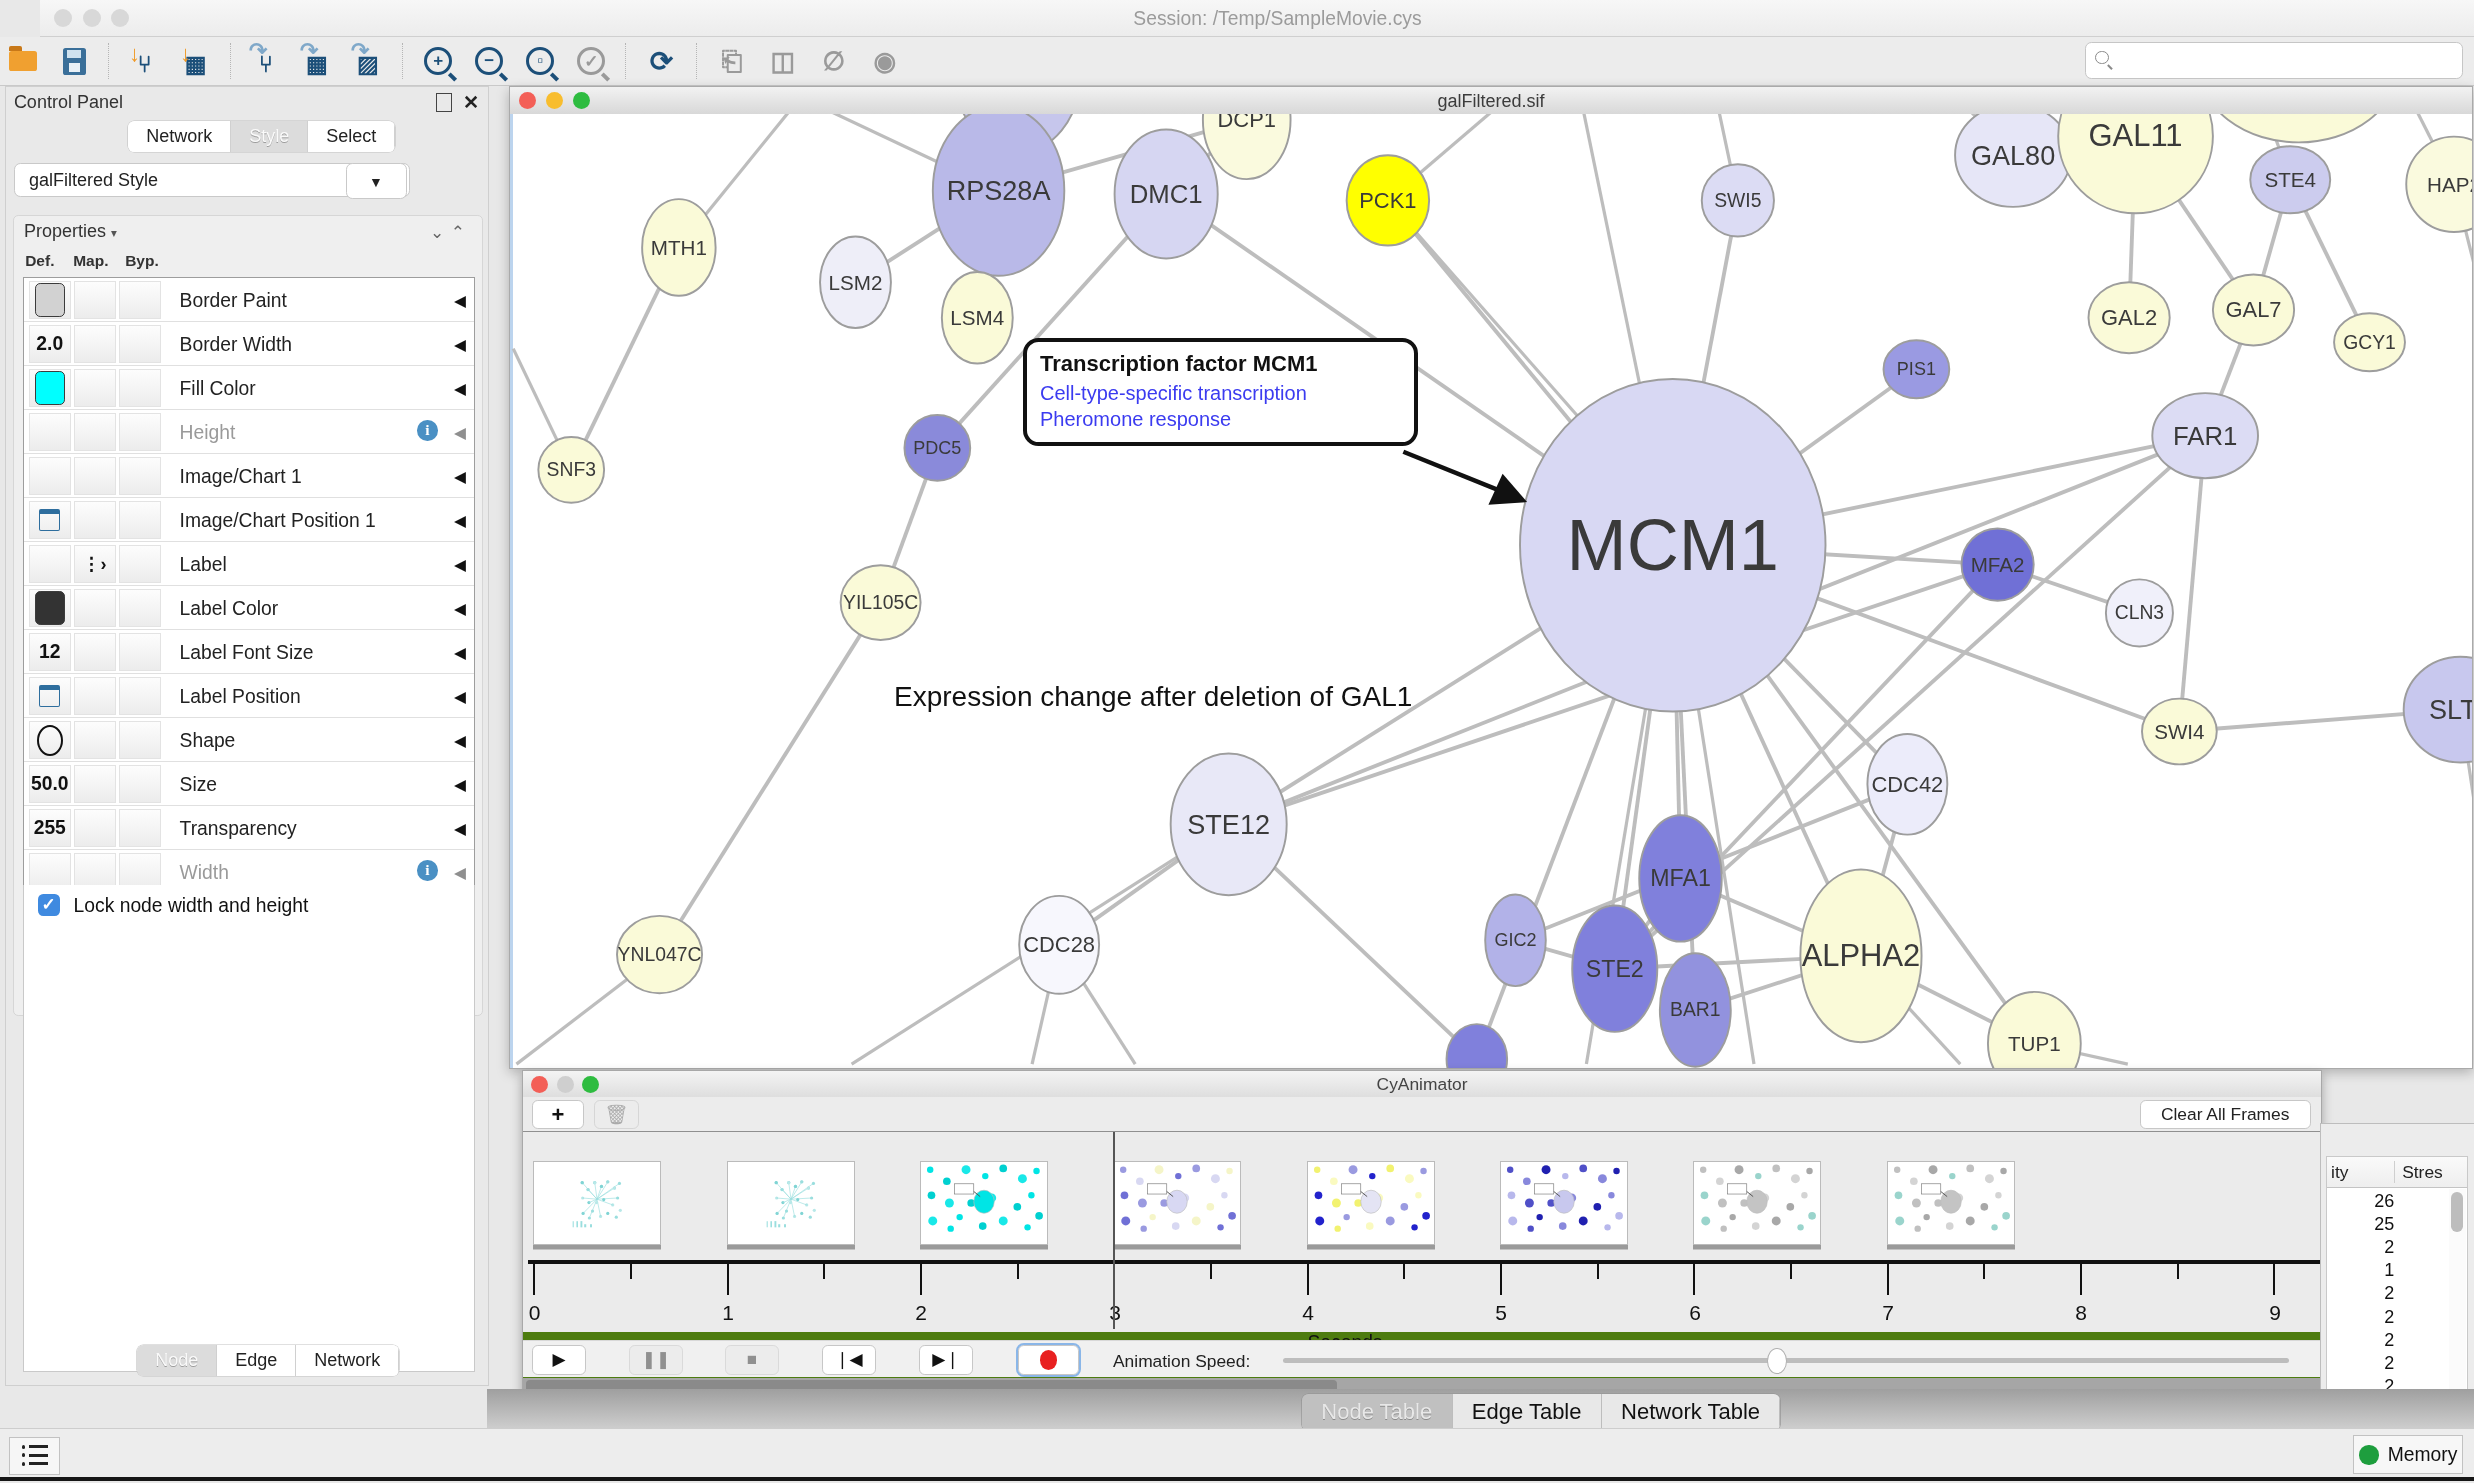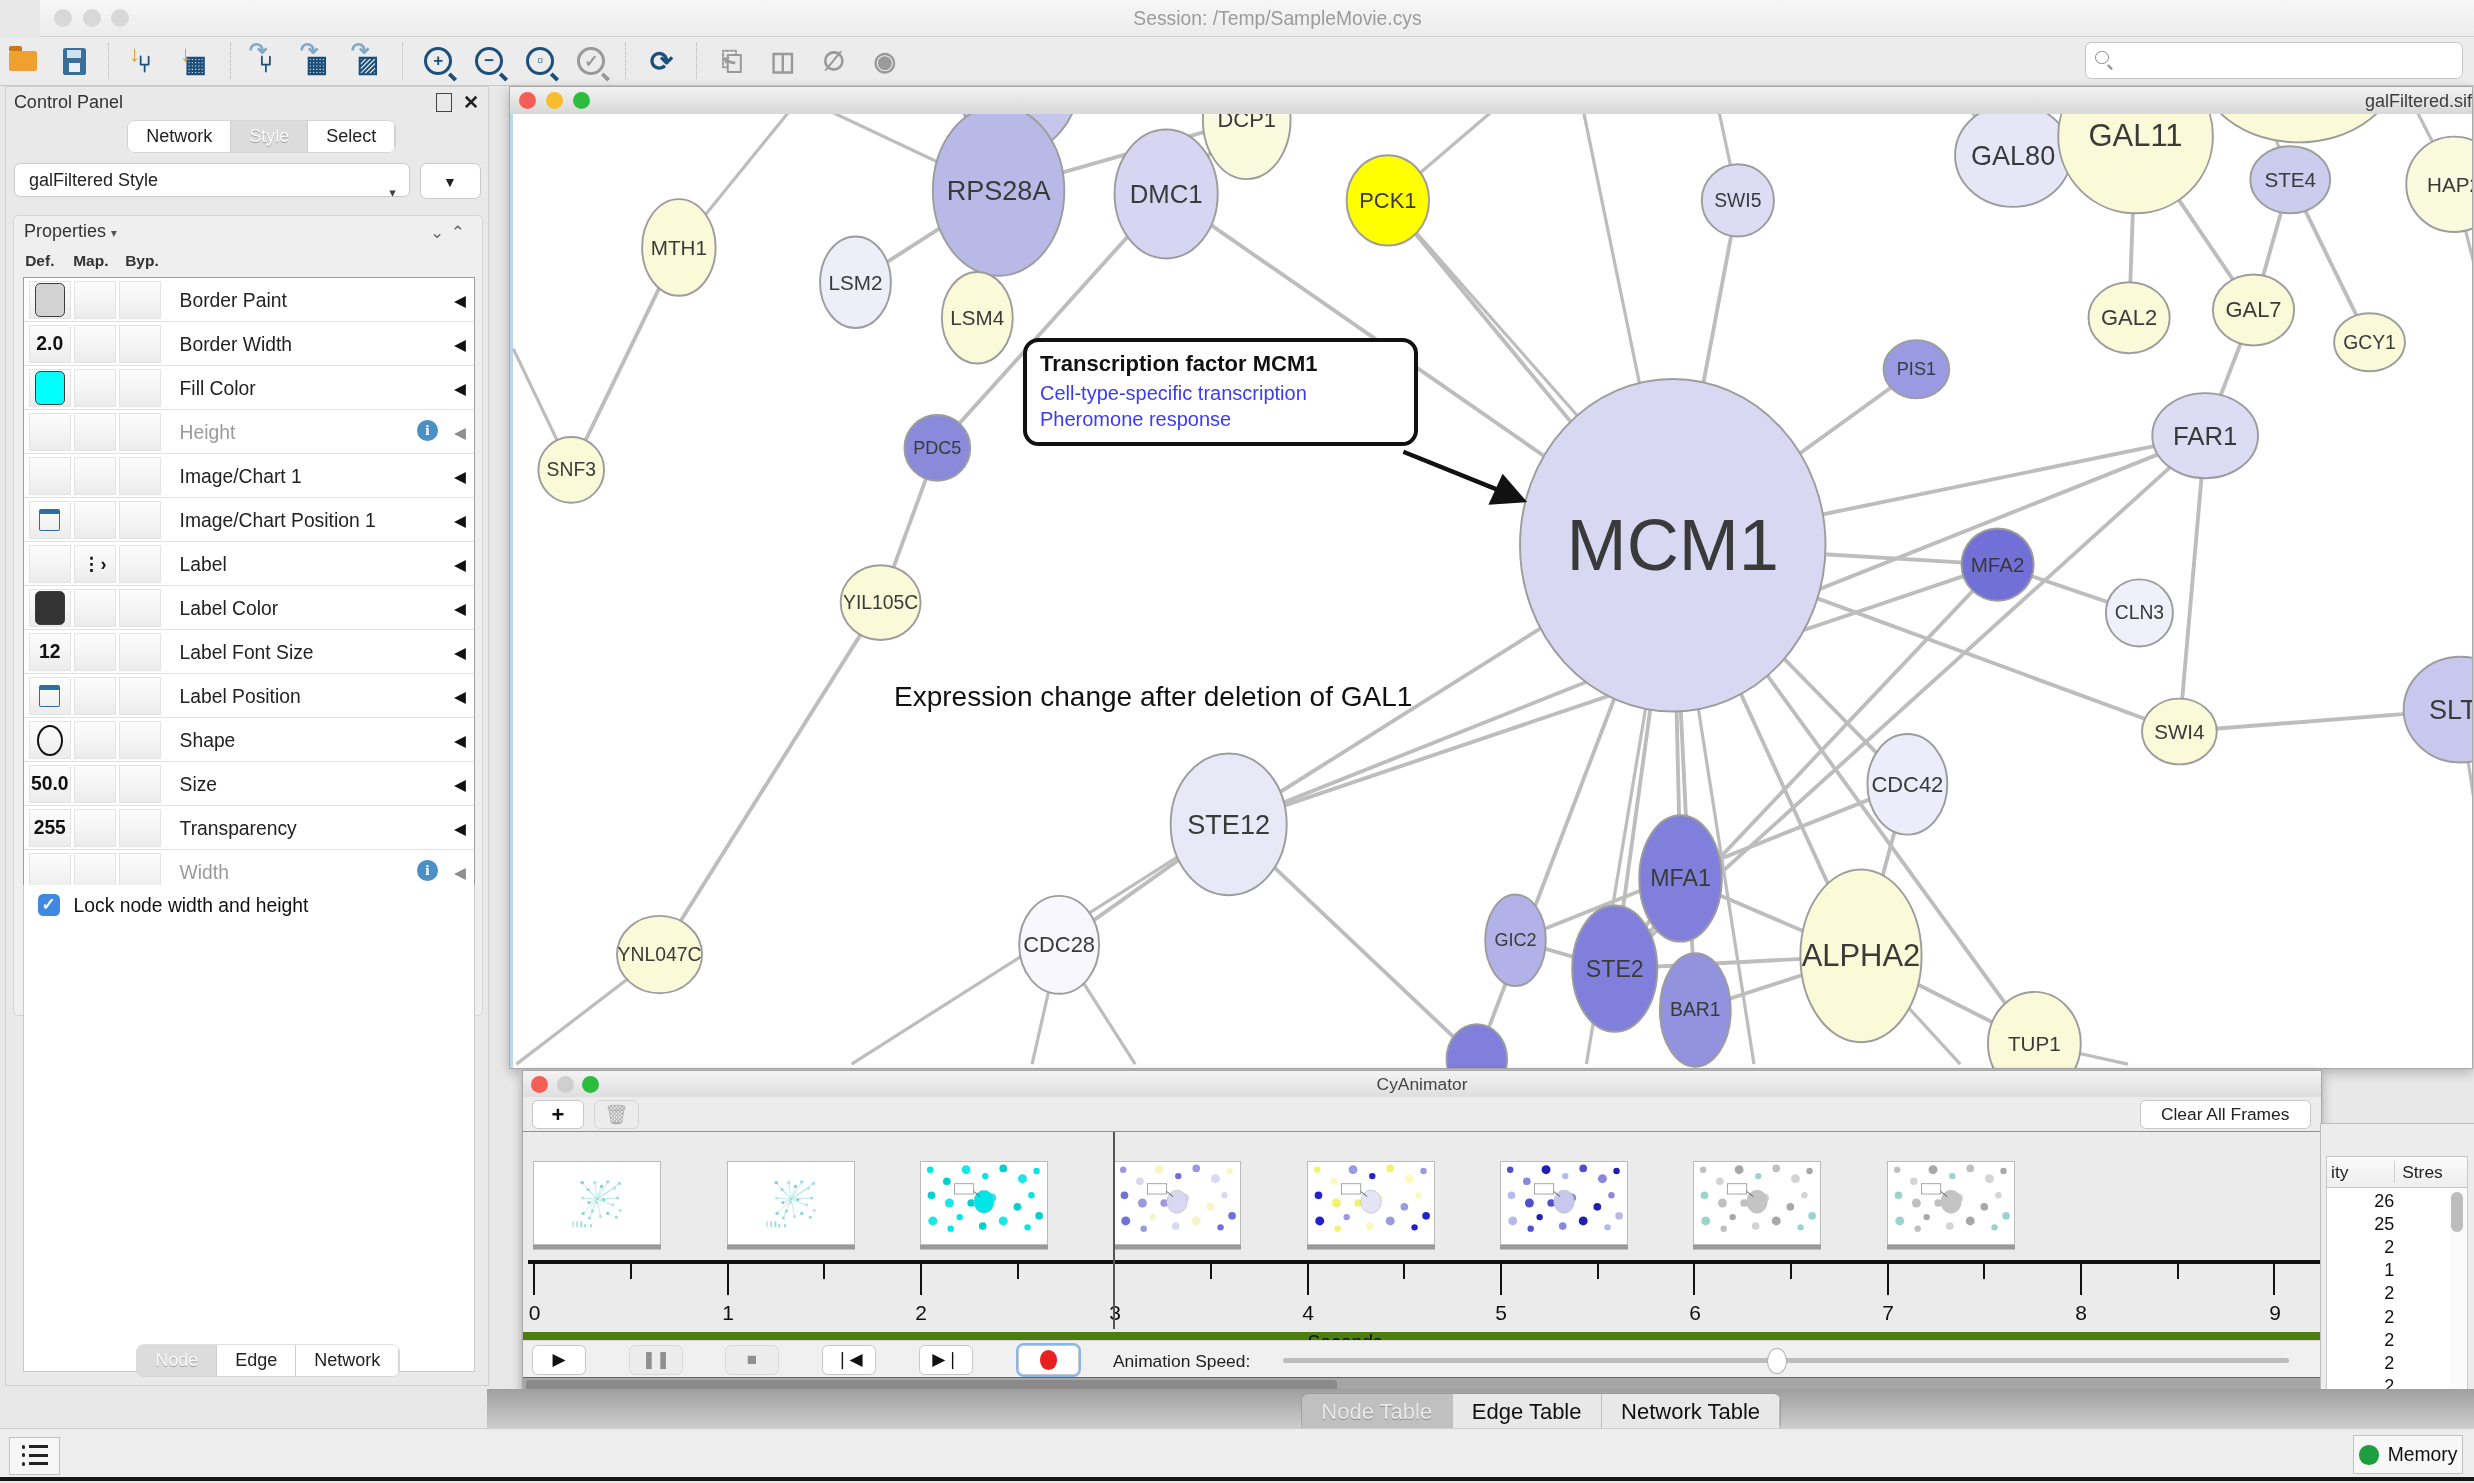--- a/index.html
+++ b/index.html
@@ -48,21 +48,21 @@
   
   .cpanel{position:absolute;left:5.2px;top:86px;width:482px;height:1298px;background:#e9e9e9;
     border:0.6px solid #cfcfcf;}
   .cp-title{position:absolute;left:7.7px;top:5.2px;font-size:18px;color:#333;}
   .cp-min{position:absolute;right:36px;top:6.4px;width:14px;height:17px;border:1.9px solid #444;}
   .cp-x{position:absolute;right:9px;top:3.9px;font-size:19.3px;color:#222;font-weight:bold;}
   .cp-tabs{position:absolute;left:122px;top:34px;display:flex;border-radius:6.4px;overflow:hidden;
     box-shadow:0 0 0 0.6px #c2c2c2;}
   .cp-tab{padding:5.2px 18px;font-size:18px;background:#fff;color:#222;border-right:0.6px solid #d0d0d0;text-align:center;}
   .cp-tab.sel{background:#dcdcdc;color:#fafafa;text-shadow:0 0.6px 0.6px #9c9c9c;}
-  .stylerow{position:absolute;left:7.7px;top:76px;width:467px;height:36px;}
+  .stylerow{position:absolute;left:7.7px;top:76px;width:393px;height:36px;}
   .combo{position:absolute;left:0;top:0;width:396px;height:34px;background:#fff;border:1.3px solid #c9c9c9;
     border-radius:6.4px;font-size:18px;color:#222;line-height:32px;padding-left:14px;box-sizing:border-box;}
   .combo .carr{position:absolute;right:13px;top:13px;font-size:13px;color:#444;}
   .combo2{position:absolute;right:0;top:0;width:59px;height:34px;background:#fff;border:1.3px solid #c9c9c9;
     border-radius:6.4px;}
   .combo2 .carr{position:absolute;left:22px;top:10.3px;font-size:14px;color:#222;}
   .props{position:absolute;left:6.4px;top:128px;width:468px;height:799px;background:#efefef;
     border:0.6px solid #d6d6d6;border-radius:5.2px;}
   .props-h{position:absolute;left:10.3px;top:5.2px;font-size:18px;color:#333;}
   .props-h .carr{font-size:11.6px;color:#555;}
@@ -96,21 +96,21 @@
     box-shadow:0 0 0 0.6px #c2c2c2;}
 
   
   .netwin{position:absolute;left:509px;top:86px;width:1962px;height:981px;background:#fff;
     border:0.6px solid #aaa;box-shadow:0 3.9px 11.6px rgba(0,0,0,.25);}
   .net-titlebar{position:absolute;left:0;top:0;right:0;height:27px;
     background:linear-gradient(#f2f2f2,#d8d8d8);border-bottom:0.6px solid #b4b4b4;}
   .net-titlebar .tl1{left:9px;top:5.2px;background:#f35f57;}
   .net-titlebar .tl2{left:36px;top:5.2px;background:#f8bd2e;}
   .net-titlebar .tl3{left:63px;top:5.2px;background:#2ebc40;}
-  .net-title{position:absolute;left:0;right:0;top:3.9px;text-align:right;font-size:18px;color:#3c3c3c;}
+  .net-title{position:absolute;left:0;right:0;top:3.9px;text-align:center;font-size:18px;color:#3c3c3c;}
   .canvas{position:absolute;left:0;top:27px;right:0;bottom:0;background:#fff;overflow:hidden;}
   .canvas .blueedge{position:absolute;left:0;top:0;width:2.6px;height:100%;background:#bcd4ee;}
   .netsvg{position:absolute;left:0;top:0;}
   .anno{position:absolute;left:513px;top:224px;width:361px;background:#fff;border:4.5px solid #111;
     border-radius:15.5px;padding:9px 13px 11.6px 13px;}
   .anno .at{font-size:22px;font-weight:bold;color:#111;margin-bottom:5.2px;}
   .anno .al{font-size:20px;color:#3b3bf0;margin-top:2.6px;}
   .caption{position:absolute;left:384px;top:567px;font-size:28px;color:#111;}
 
   

